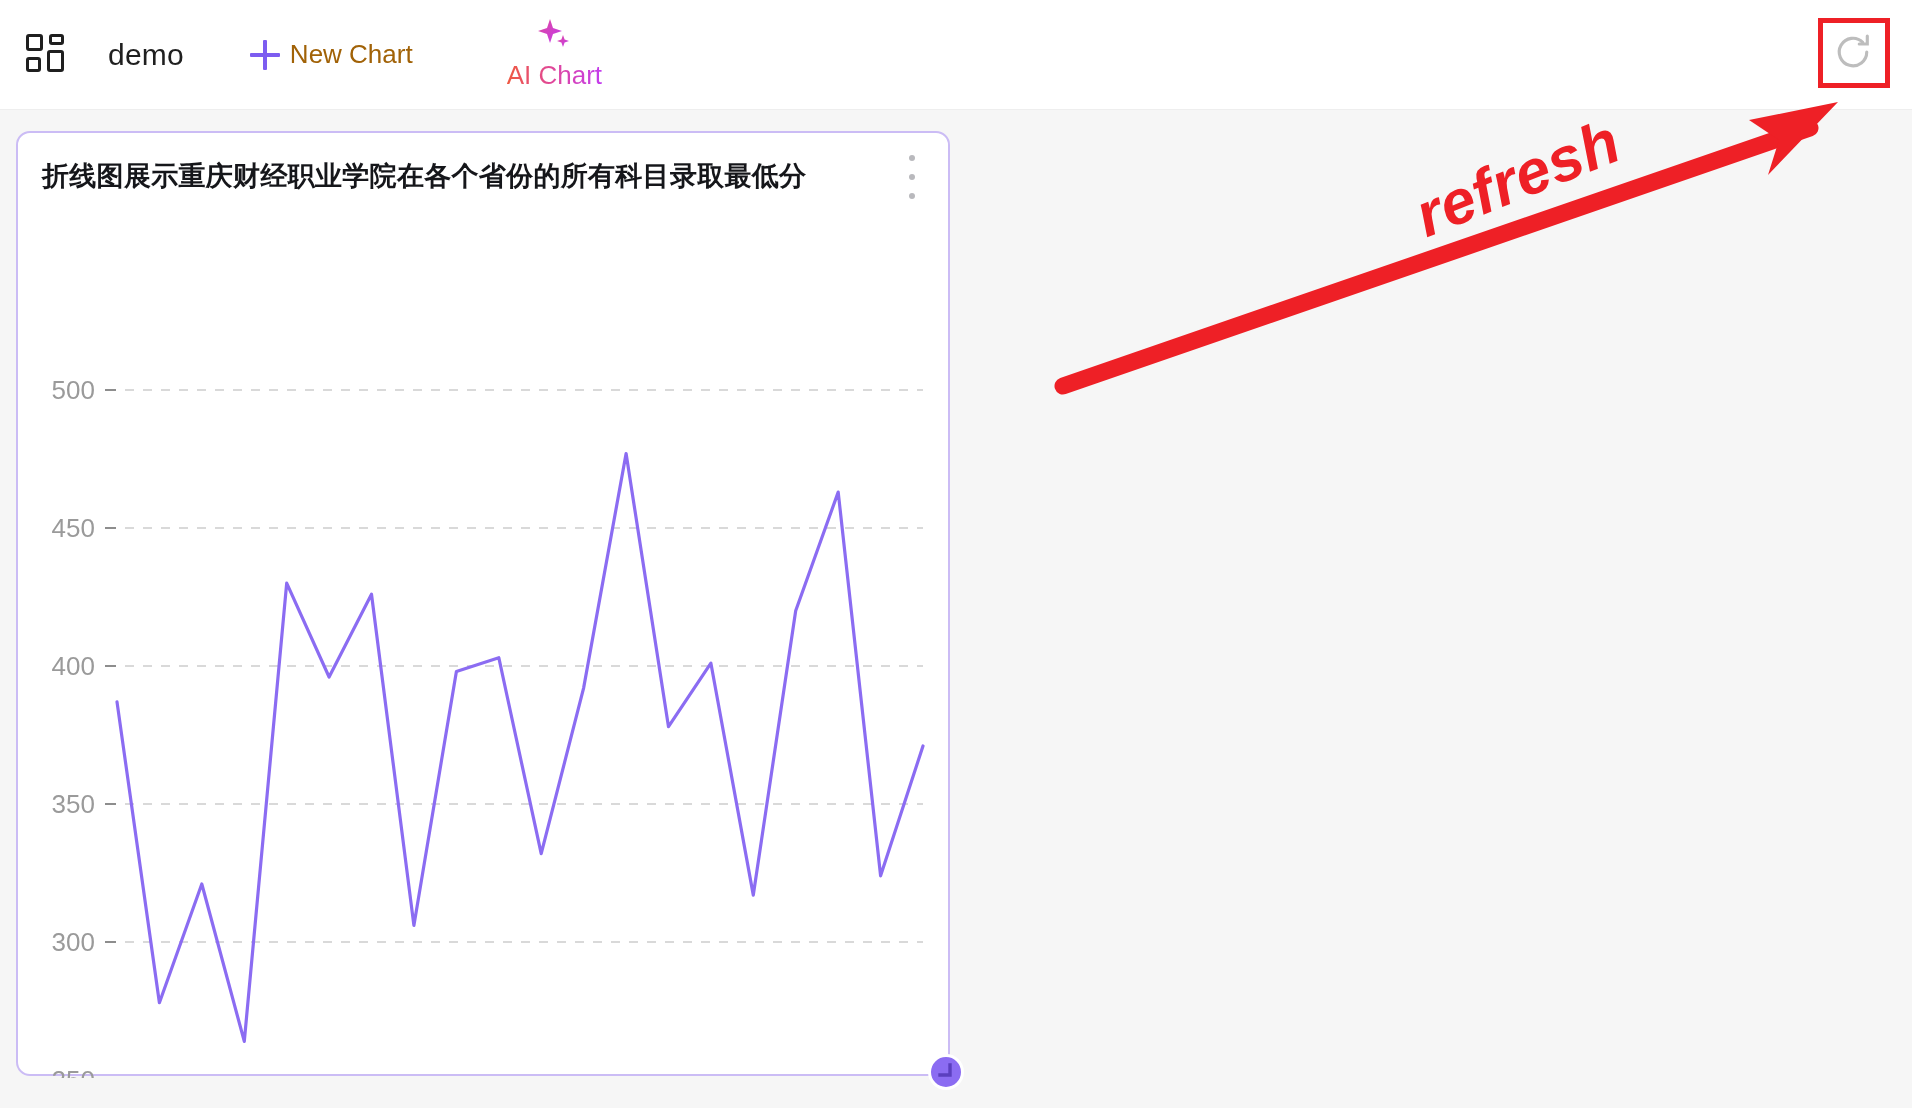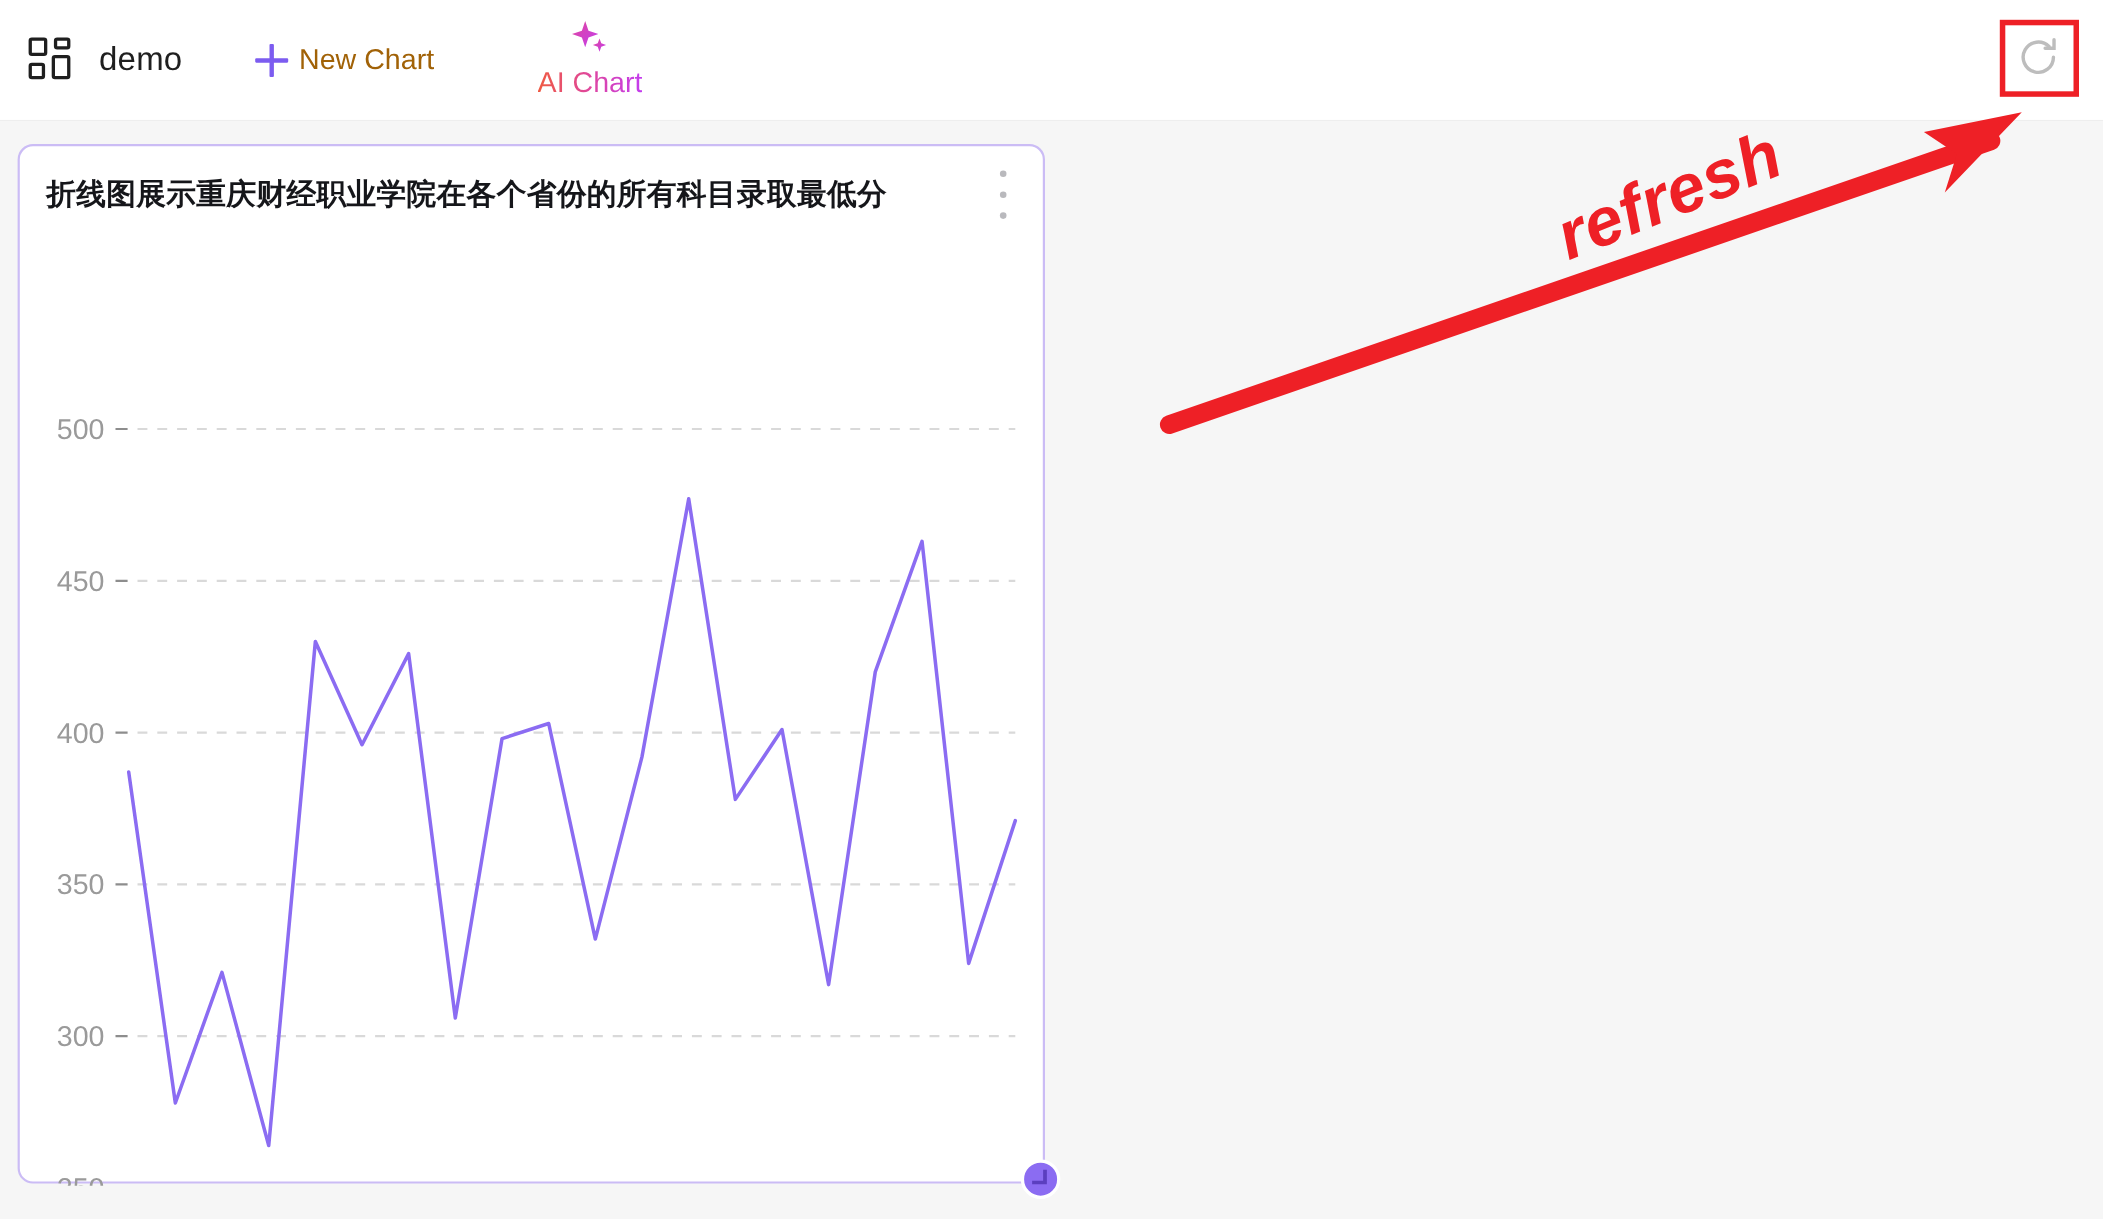--- a/index.html
+++ b/index.html
@@ -28,21 +28,21 @@
   #grid-icon i {
     position: absolute; display: block;
     border: 3.5px solid #1f1f1f; border-radius: 3px;
   }
   #grid-icon i.a { left: 0;  top: 0;  width: 17px; height: 17px; }
   #grid-icon i.b { left: 23px; top: 0; width: 15px; height: 11px; }
   #grid-icon i.c { left: 0;  top: 23px; width: 15px; height: 15px; }
   #grid-icon i.d { left: 21px; top: 16px; width: 17px; height: 22px; }
 
   #app-title {
-    margin-left: 22px;
+    margin-left: 40px;
     font-size: 30px; color: #1f1f1f; letter-spacing: .2px;
     white-space: nowrap;
   }
 
   .tbtn {
     display: flex; align-items: center; gap: 10px;
     background: none; border: none; padding: 6px 8px;
     font-size: 26px; cursor: pointer; white-space: nowrap;
   }
   #new-chart-btn { margin-left: 58px; color: #a16207; }

